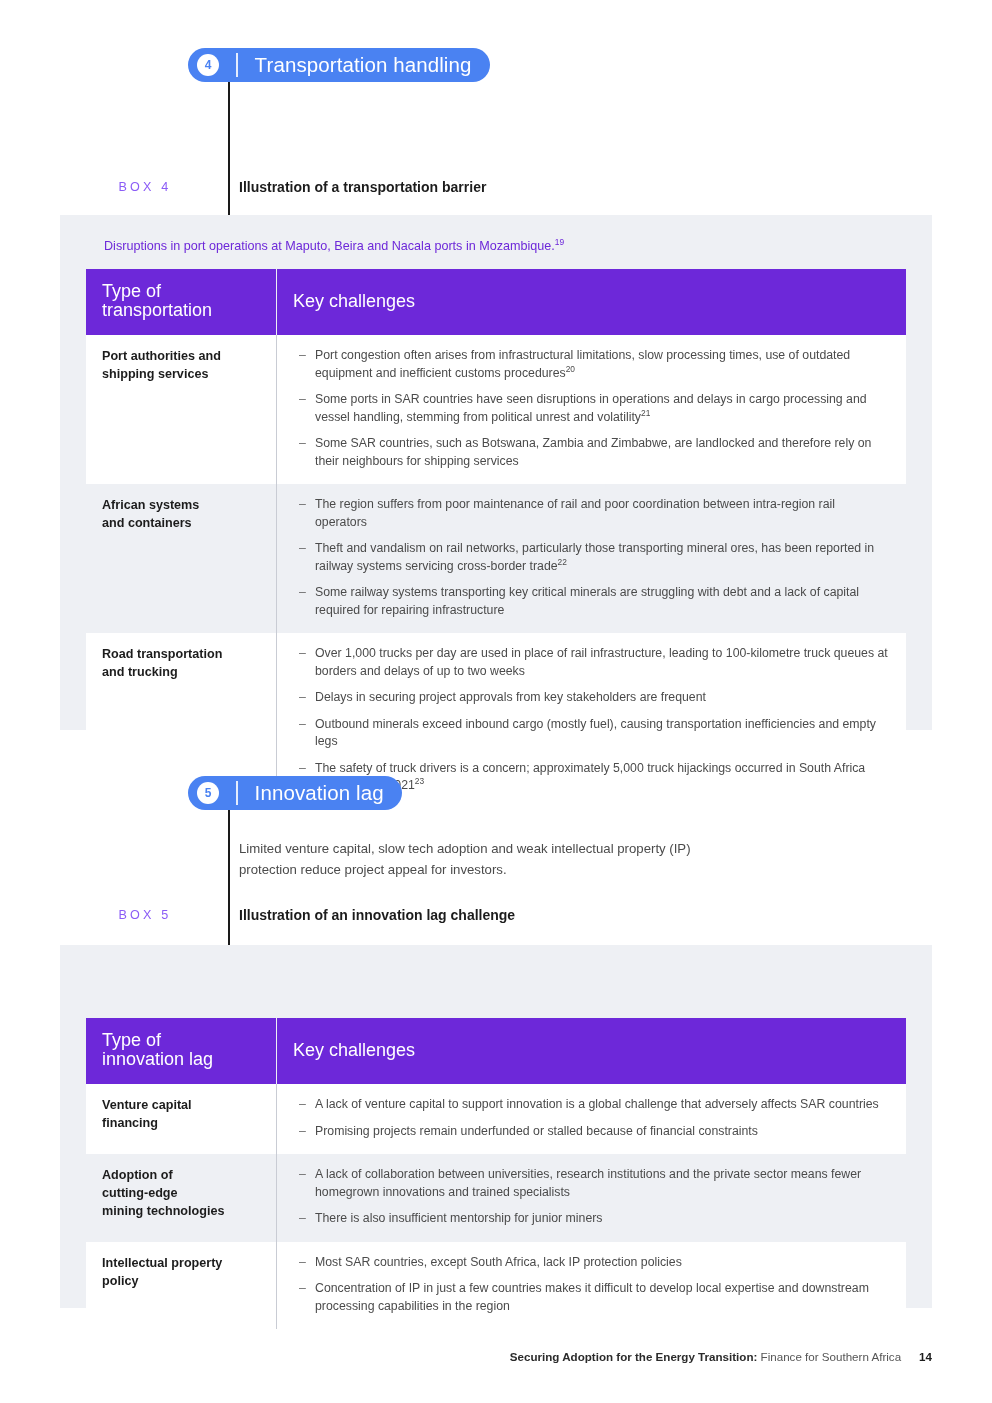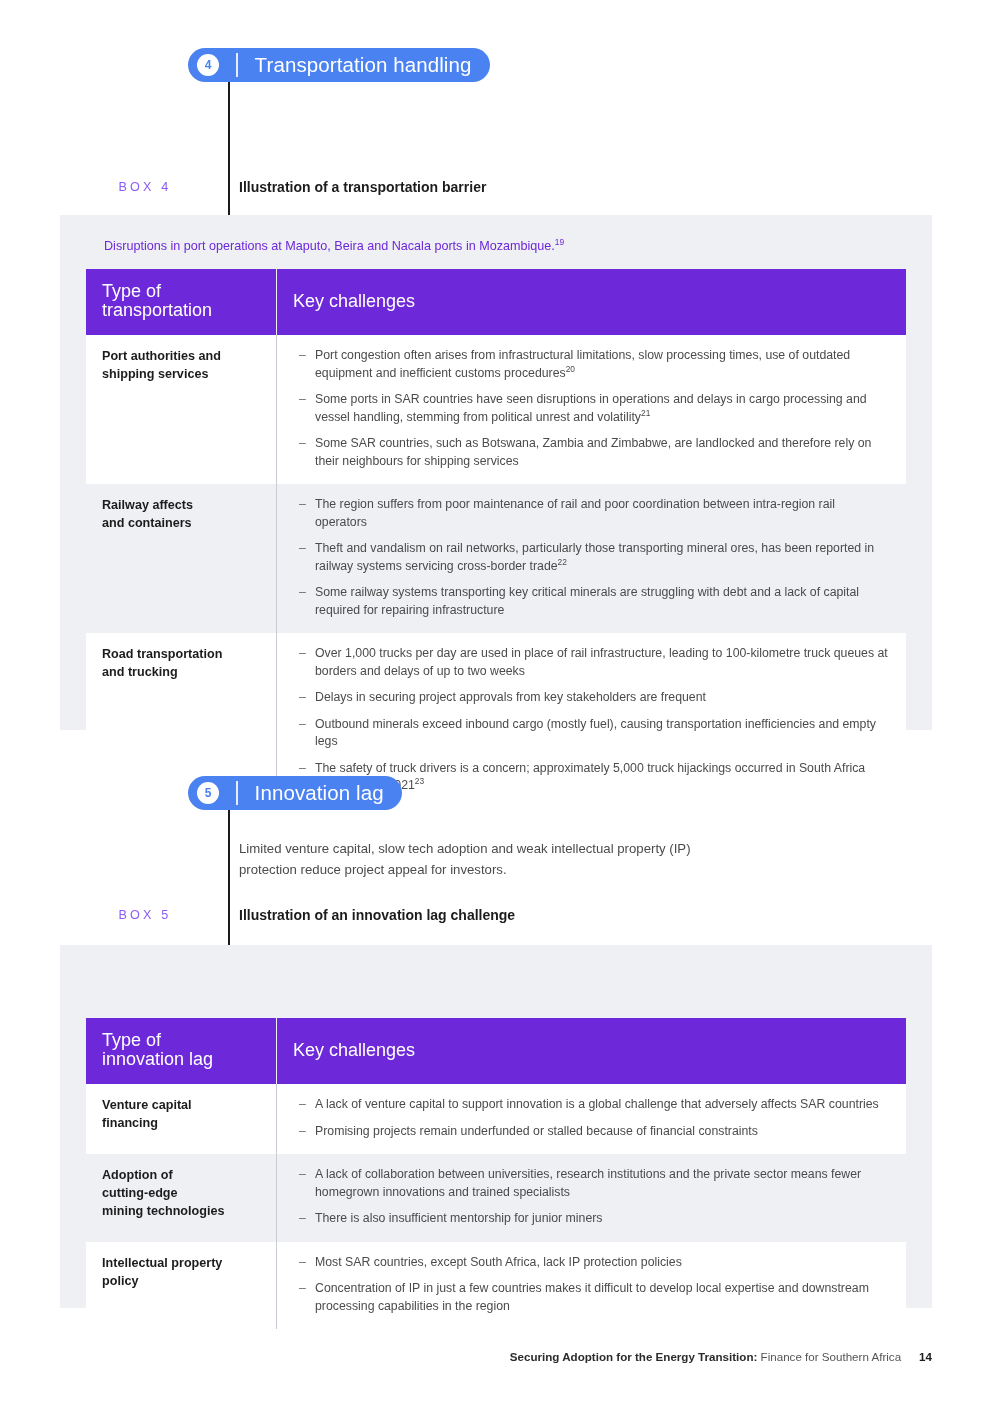--- a/index.html
+++ b/index.html
@@ -224,21 +224,21 @@
         <td class="c2">
           <ul class="bullets">
             <li><span>Port congestion often arises from infrastructural limitations, slow processing times, use of outdated equipment and inefficient customs procedures</span><sup>20</sup></li>
             <li><span>Some ports in SAR countries have seen disruptions in operations and delays in cargo processing and vessel handling, stemming from political unrest and volatility</span><sup>21</sup></li>
             <li><span>Some SAR countries, such as Botswana, Zambia and Zimbabwe, are landlocked and therefore rely on their neighbours for shipping services</span></li>
           </ul>
         </td>
       </tr>
       <tr class="even">
         <td class="c1">
-          <div>Railway affects</div>
+          <div>African systems</div>
           <div>and containers</div>
         </td>
         <td class="c2">
           <ul class="bullets">
             <li><span>The region suffers from poor maintenance of rail and poor coordination between intra-region rail operators</span></li>
             <li><span>Theft and vandalism on rail networks, particularly those transporting mineral ores, has been reported in railway systems servicing cross-border trade</span><sup>22</sup></li>
             <li><span>Some railway systems transporting key critical minerals are struggling with debt and a lack of capital required for repairing infrastructure</span></li>
           </ul>
         </td>
       </tr>

